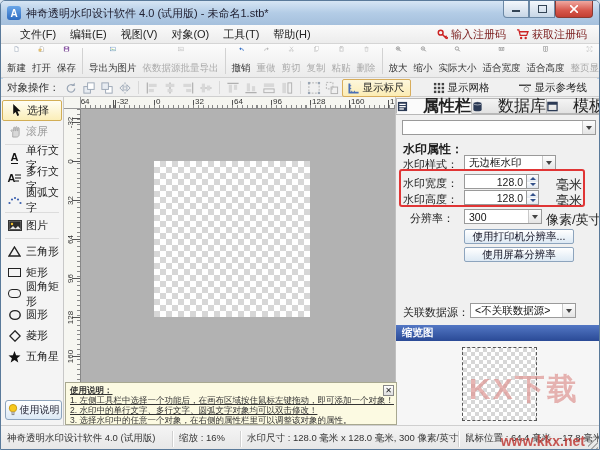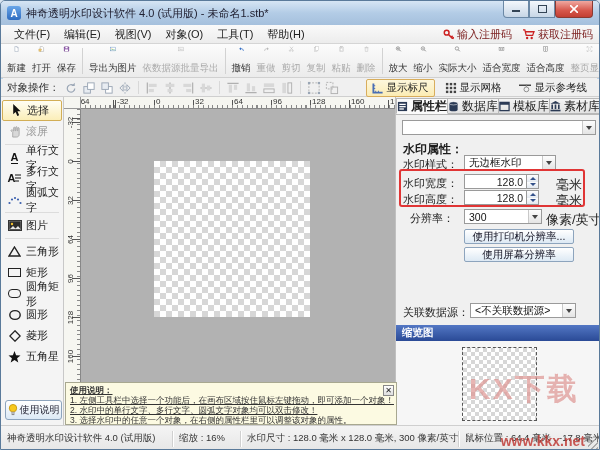--- a/index.html
+++ b/index.html
@@ -12,39 +12,39 @@
   .appicon{width:14px;height:14px;border-radius:3px;background:linear-gradient(#6aa6e8,#2e6cc0);
     color:#fff;font-size:10px;font-weight:bold;display:flex;align-items:center;justify-content:center;margin-right:5px;flex:0 0 auto;}
   .title-text{font-size:11px;color:#223;white-space:nowrap;overflow:hidden;flex:1;}
   .winbtns{display:flex;position:absolute;right:6px;top:0;}
   .winbtn{width:26px;height:17px;border:1px solid #6b88a5;border-top:none;background:linear-gradient(#f4f8fc,#c7d6e6);
     display:flex;align-items:center;justify-content:center;font-size:9px;color:#345;}
   .winbtn.close{width:38px;background:linear-gradient(#f0a8a0,#d6564a 60%,#c33f33);color:#fff;border-color:#8a3a32;border-radius:0 0 4px 4px;}
   .winbtn.min{border-radius:0 0 0 4px;}
   
   .menubar{position:absolute;left:0;top:24px;width:100%;height:19px;background:linear-gradient(#fafafa,#ececec);
-    border-bottom:1px solid #d5d5d5;display:flex;align-items:center;padding:0 6px;font-size:11px;color:#222;}
+    border-bottom:1px solid #d5d5d5;display:flex;align-items:center;padding:0 12px;font-size:11px;color:#222;}
   .menu-item{padding:2px 7px;}
   .menu-right{margin-left:auto;display:flex;align-items:center;gap:10px;font-size:11px;color:#7a1d1d;}
   .reg{display:flex;align-items:center;gap:3px;}
   
   .toolbar{position:absolute;left:0;top:43px;width:100%;height:34px;background:linear-gradient(#fcfcfc,#ebebeb);
     border-bottom:1px solid #d0d0d0;display:flex;align-items:center;padding:0 3px;}
   .tb-btn{display:flex;flex-direction:column;align-items:center;justify-content:center;gap:10px;
     padding:1px 3px;height:31px;border-radius:2px;font-size:9.5px;color:#333;white-space:nowrap;}
   .tb-btn.disabled{color:#a9a9a9;}
   .tb-sep{width:1px;height:26px;background:#d2d2d2;margin:0 3px;flex:0 0 auto;}
   .tb-btn svg{display:block;}
   
   .objectbar{position:absolute;left:0;top:78px;width:100%;height:18px;background:#f0f0f0;border-bottom:1px solid #cfcfcf;
     display:flex;align-items:center;padding:0 6px;font-size:10.5px;color:#333;}
   .ob-icons{display:flex;align-items:center;gap:4px;margin-left:4px;}
   .ob-icons svg{display:block;}
   .ob-sep{width:1px;height:13px;background:#d8d8d8;margin:0 2px;}
-  .toggles{margin-left:auto;display:flex;align-items:center;gap:4px;justify-content:center;}
+  .toggles{margin-left:auto;display:flex;align-items:center;gap:16px;justify-content:center;}
   .toggle{display:flex;align-items:center;gap:3px;font-size:10.5px;color:#222;padding:1px 5px;border:1px solid transparent;border-radius:2px;}
   .toggle.active{background:linear-gradient(#fdf7dd,#fbecb4);border-color:#d8ad5c;}
   
   .toolpanel{position:absolute;left:0;top:96px;width:63px;height:328px;background:#f4f4f4;border-right:1px solid #c8c8c8;padding-top:3px;}
   .tool{display:flex;align-items:center;gap:3px;height:21px;padding-left:4px;font-size:11px;color:#1c1c1c;margin:0 1px;}
   .tool .ticon{width:17px;display:flex;align-items:center;justify-content:center;flex:0 0 auto;font-size:12px;color:#222;}
   .tool.active{background:linear-gradient(#fffef4,#fbeeb8);border:1px solid #d2ae56;border-radius:2px;}
   .tool.disabled{color:#9b9b9b;}
   .tool.disabled .ticon{color:#aaa;}
   .tool-sep{height:1px;background:#dcdcdc;margin:2px 4px;}
@@ -72,21 +72,21 @@
   .wm-object{position:absolute;left:73px;top:52px;width:156px;height:156px;}
   
   .helpbox{position:absolute;left:64px;top:381px;width:332px;height:43px;background:#fcfae2;border:1px solid #a8a890;
     padding:2px 4px;font-size:8.5px;line-height:10px;color:#333;overflow:hidden;z-index:5;text-decoration:underline;}
   .helpbox .hline{white-space:nowrap;}
   .help-close{position:absolute;right:2px;top:2px;width:11px;height:11px;border:1px solid #888;background:linear-gradient(#fff,#ddd);
     display:flex;align-items:center;justify-content:center;font-size:8px;color:#222;line-height:1;}
   
   .rightpanel{position:absolute;left:394px;top:96px;width:206px;height:328px;background:#f0f0f0;border-left:1px solid #c0c0c0;font-size:11px;color:#1c1c1c;}
   .rtabs{position:absolute;left:0;top:1px;width:100%;height:17px;display:flex;border-bottom:1px solid #b8b8b8;}
-  .rtab{flex:1;display:flex;align-items:center;justify-content:center;gap:3px;font-size:12px;color:#222;
+  .rtab{flex:1;display:flex;align-items:center;justify-content:center;gap:15px;font-size:16px;color:#222;
     border:1px solid #b8b8b8;border-left:none;background:linear-gradient(#f4f4f4,#e2e2e2);white-space:nowrap;}
   .rtab:first-child{border-left:1px solid #b8b8b8;}
   .rtab.active{background:#fbfbfb;border-bottom-color:#fbfbfb;font-weight:bold;}
   .combo{position:absolute;height:15px;background:#fff;border:1px solid #9a9a9a;display:flex;align-items:center;
     font-size:10.5px;color:#111;padding-left:4px;}
   .combo .arrow{margin-left:auto;width:13px;align-self:stretch;border-left:1px solid #c8c8c8;
     background:linear-gradient(#fdfdfd,#e4e4e4);display:flex;align-items:center;justify-content:center;}
   .arr-dn{width:0;height:0;border-left:3px solid transparent;border-right:3px solid transparent;border-top:4px solid #444;}
   .plabel{position:absolute;left:7px;font-size:11px;color:#1c1c1c;white-space:nowrap;}
   .punit{position:absolute;font-size:13px;color:#1c1c1c;white-space:nowrap;text-align:center;}

